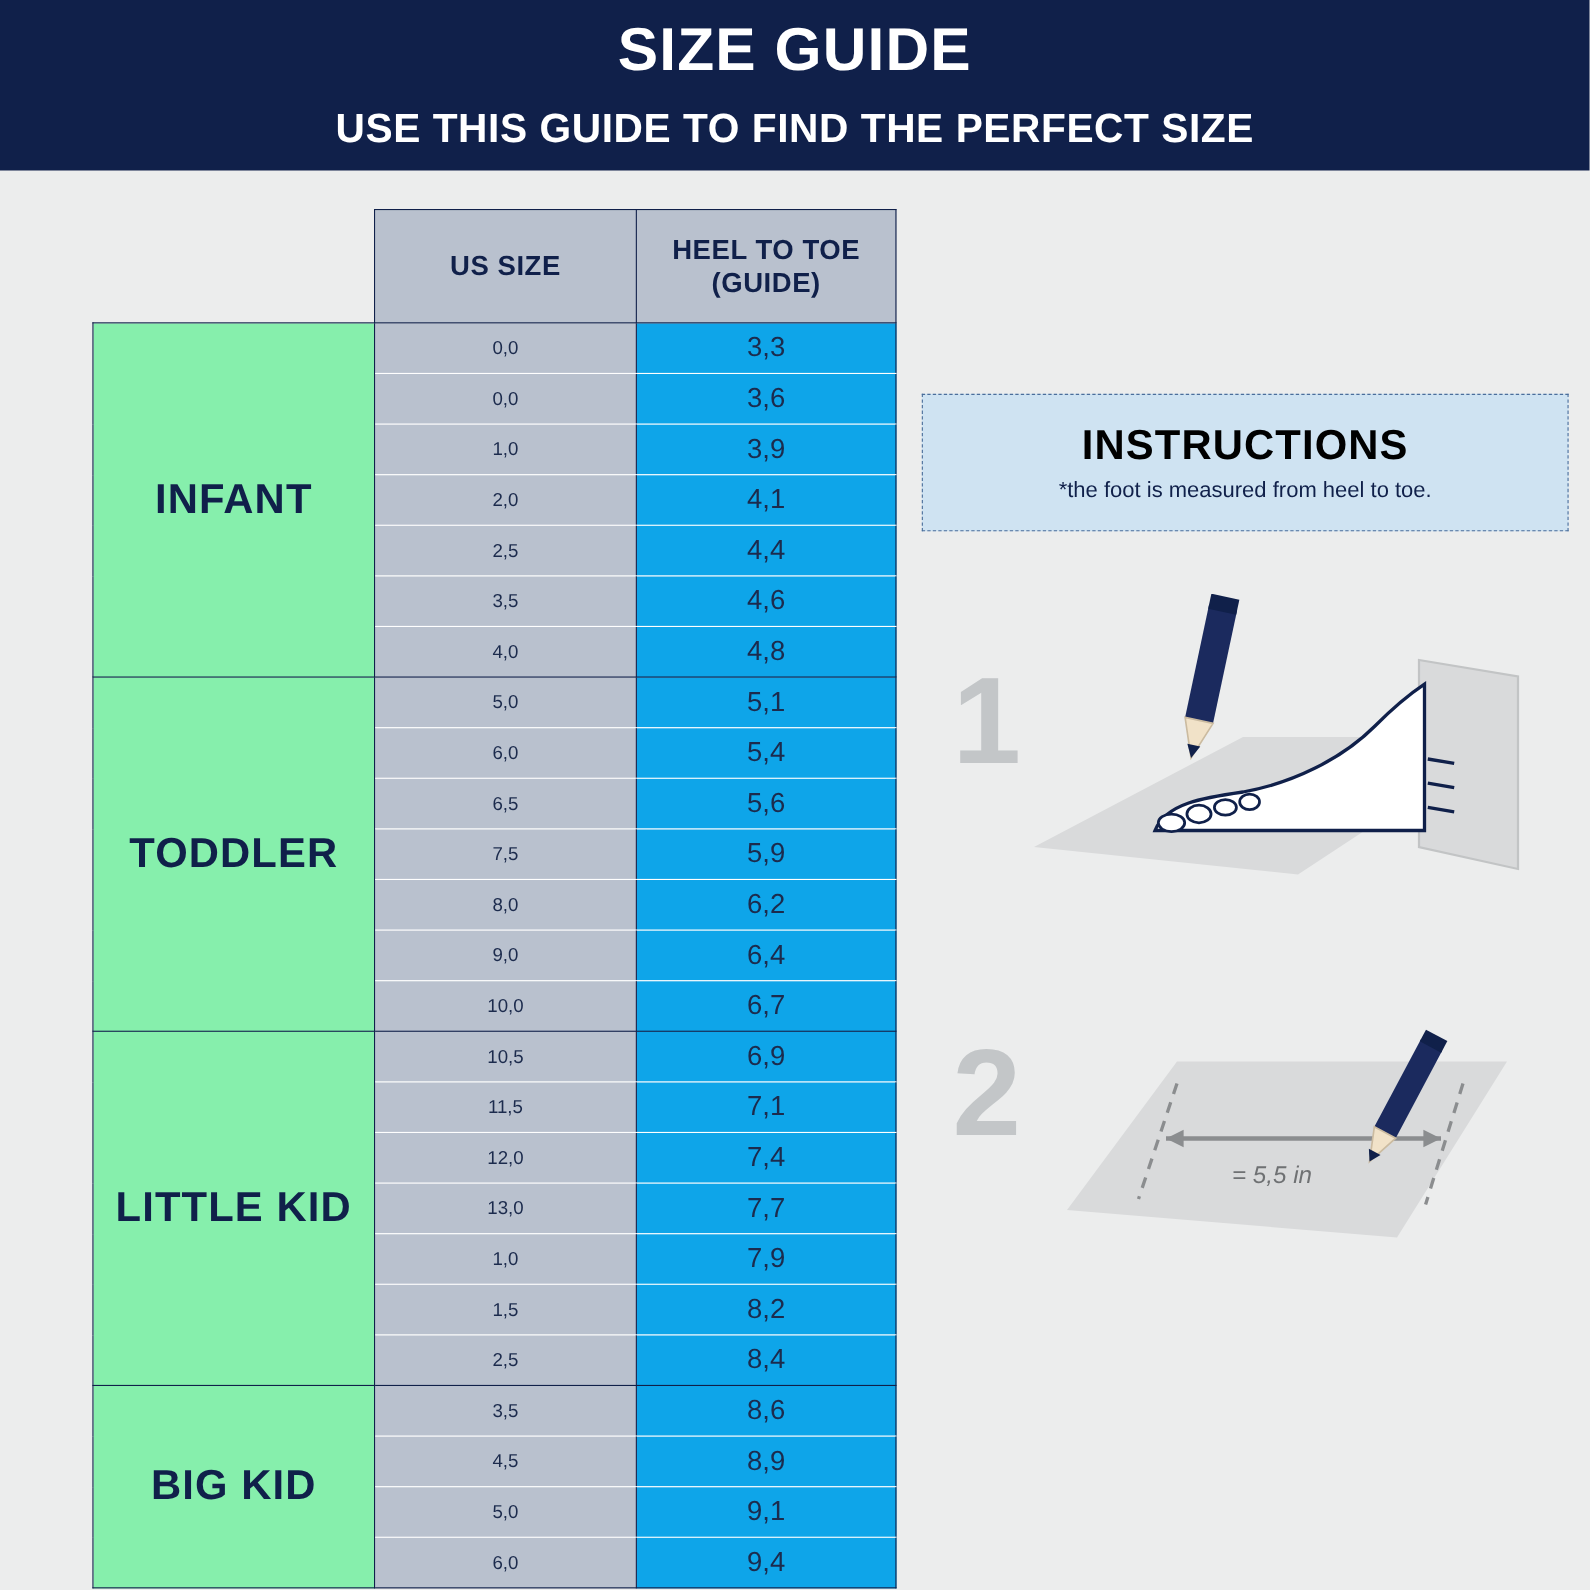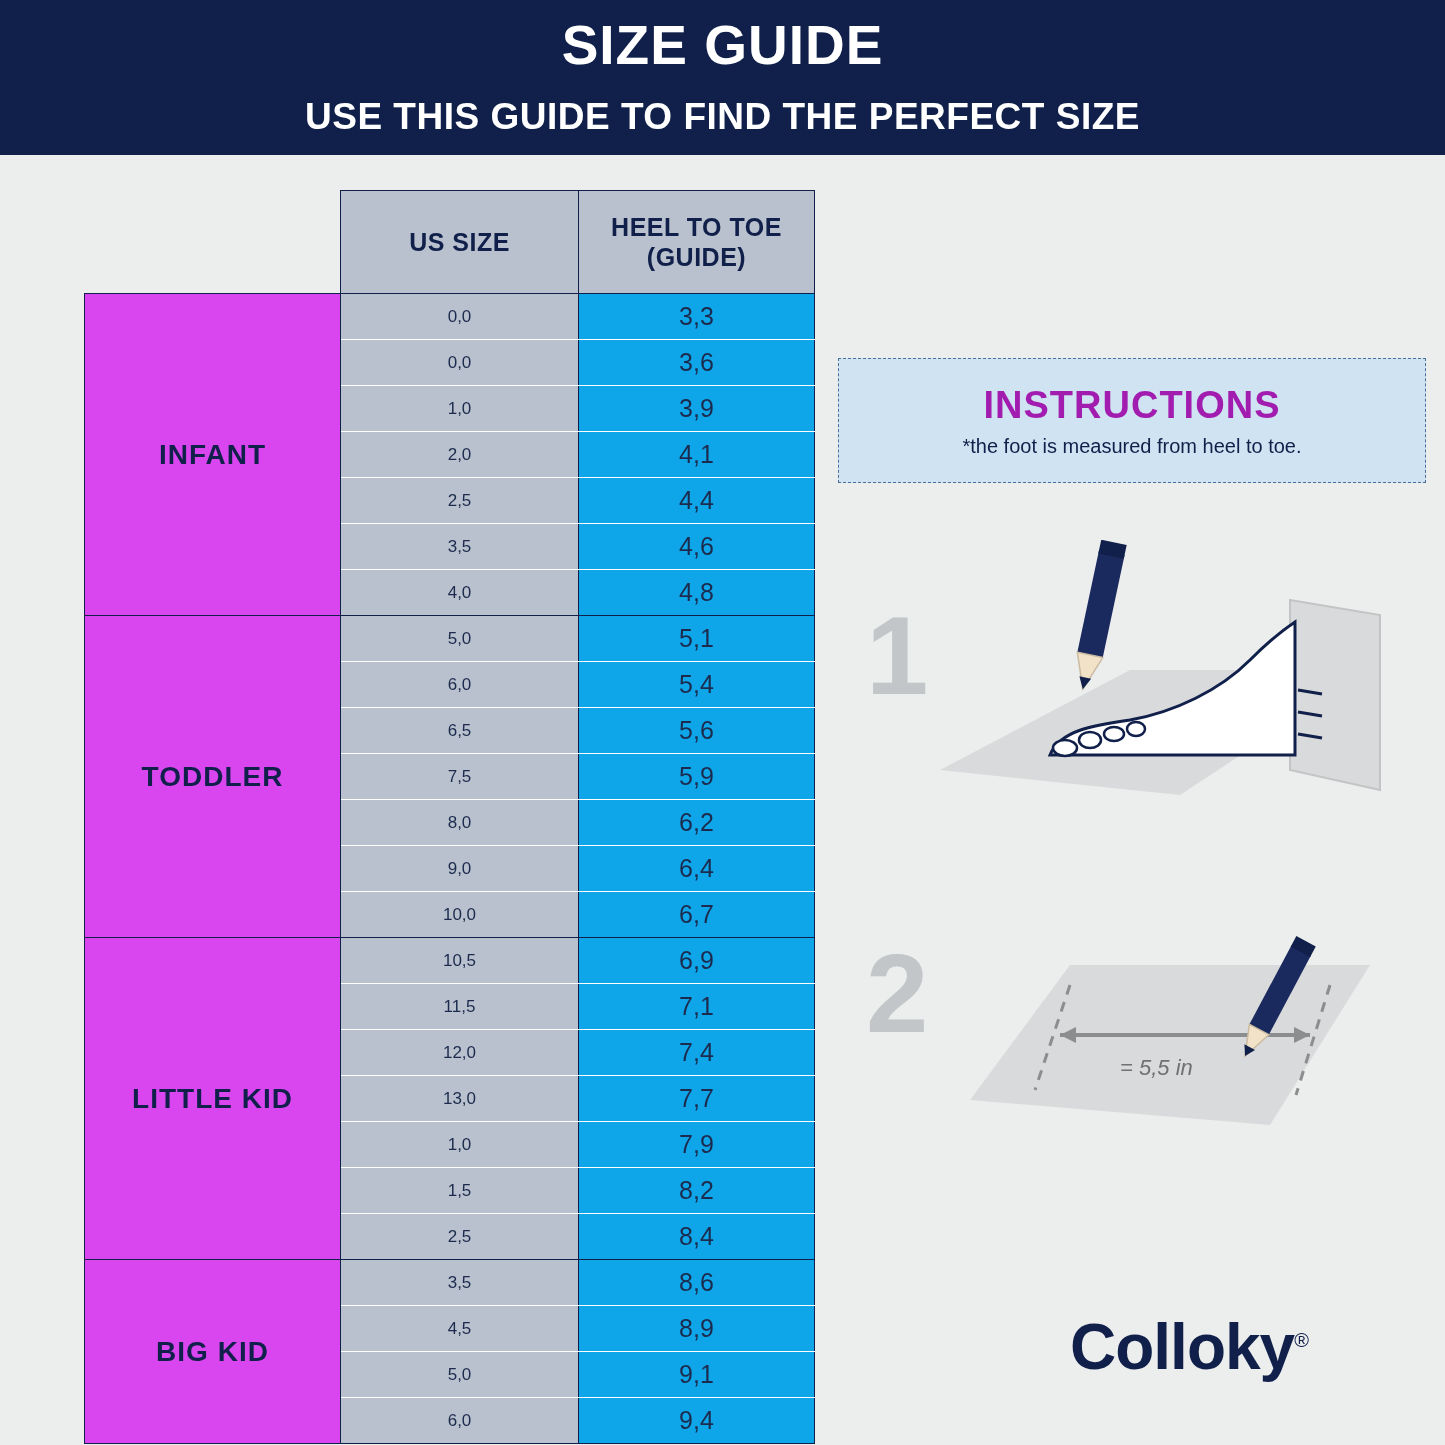--- a/index.html
+++ b/index.html
@@ -75,23 +75,23 @@
     color: #10204a;
     font-size: 25px;
     font-weight: bold;
     text-align: center;
     height: 102px;
     border: 1.5px solid #10204a;
     line-height: 1.2;
     letter-spacing: 0.5px;
   }
   .group-cell {
-    background: #d946ef;
+    background: #86efac;
     color: #10204a;
-    font-size: 28px;
+    font-size: 38px;
     font-weight: bold;
     text-align: center;
     vertical-align: middle;
     border: 1.5px solid #10204a;
     letter-spacing: 1px;
   }
   .us-cell {
     background: #b9c1ce;
     color: #1c2b4d;
     font-size: 17px;
@@ -127,21 +127,21 @@
     height: 125px;
     background: #cfe3f2;
     border: 1.5px dashed #4b6e9b;
     box-sizing: border-box;
     display: flex;
     flex-direction: column;
     align-items: center;
     justify-content: center;
   }
   .instructions-title {
-    color: #a21caf;
+    color: #000000;
     font-size: 38px;
     font-weight: bold;
     letter-spacing: 1px;
   }
   .instructions-note {
     color: #10204a;
     font-size: 20px;
     margin-top: 8px;
   }
 
@@ -395,17 +395,14 @@
       <line x1="239" y1="1" x2="239" y2="14"></line>
       <line x1="256" y1="1" x2="256" y2="22"></line>
       <line x1="273" y1="1" x2="273" y2="14"></line>
       <line x1="290" y1="1" x2="290" y2="22"></line>
       <line x1="307" y1="1" x2="307" y2="14"></line>
       <line x1="324" y1="1" x2="324" y2="22"></line>
     </g>
   </svg>
 
   
-  <div class="logo">
-    <span>Colloky</span><sup>®</sup>
-  </div>
 
 </div>
 
 </body></html>

